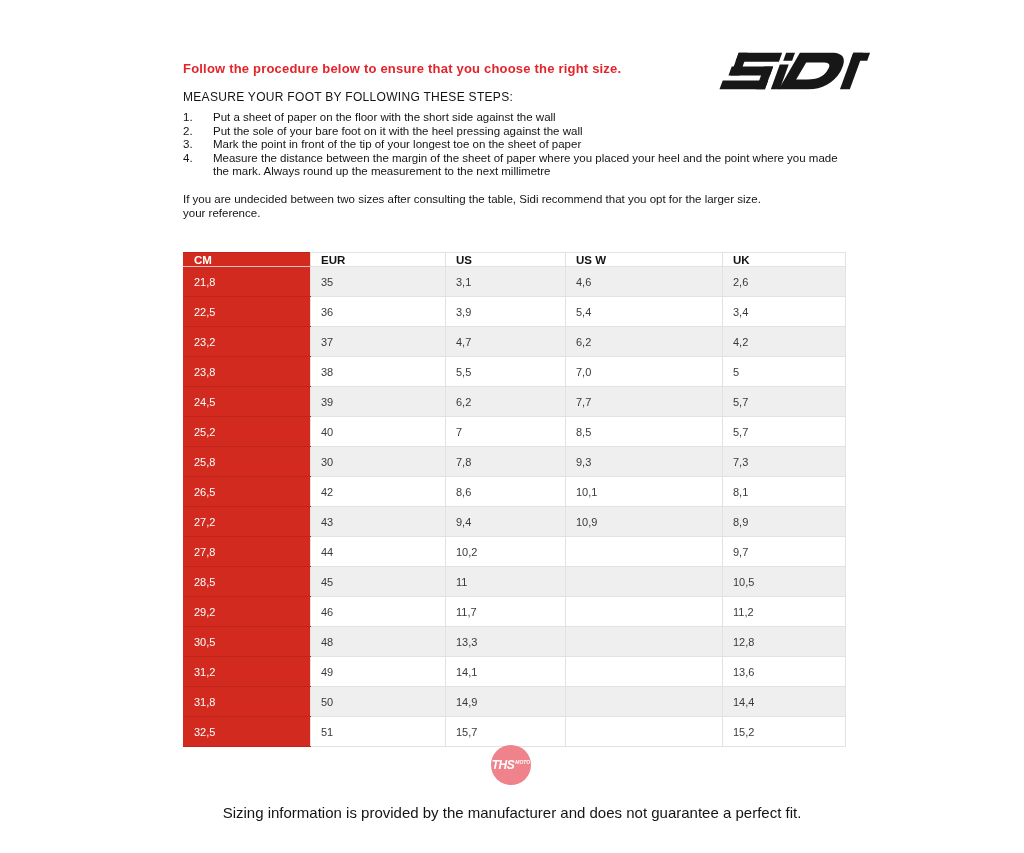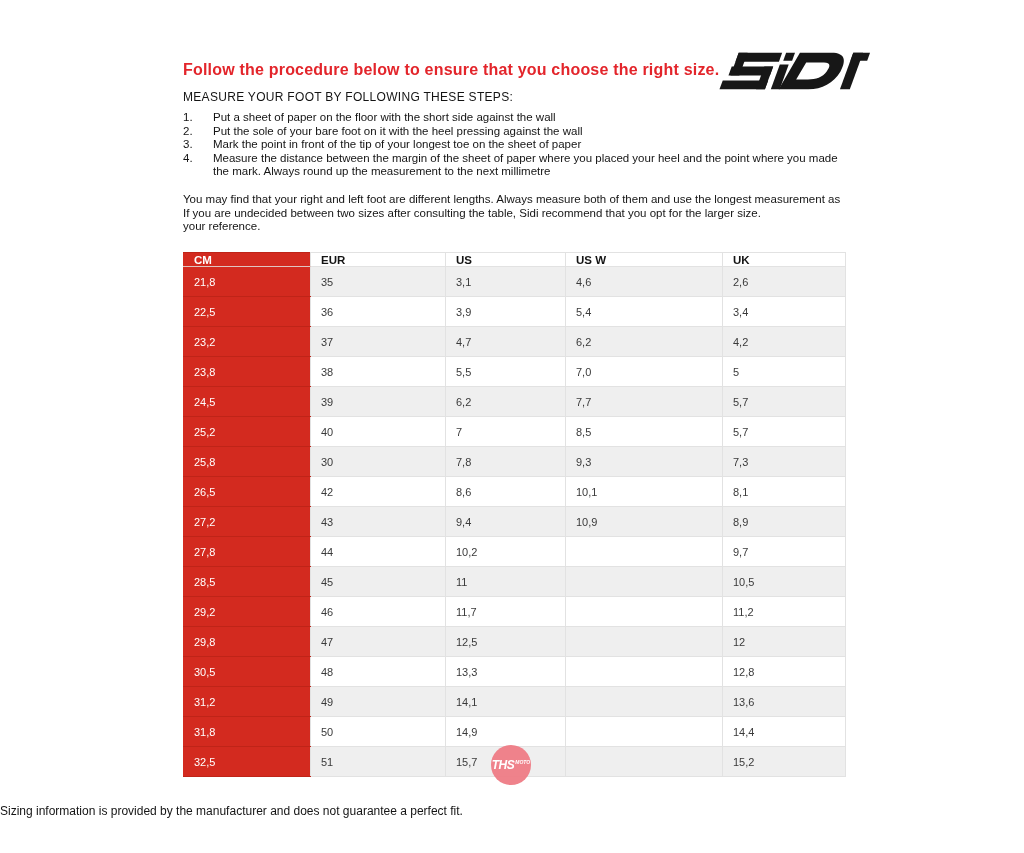--- a/index.html
+++ b/index.html
@@ -3,21 +3,21 @@
 <meta charset="utf-8">
 <style>
   * { margin:0; padding:0; box-sizing:border-box; }
   html,body { background:#ffffff; }
   .page {
     position:relative; width:1024px; height:853px; background:#ffffff;
     font-family:"Liberation Sans","DejaVu Sans",sans-serif; color:#1a1a1a; overflow:hidden;
   }
   .intro-red {
     position:absolute; left:183px; top:61px; width:620px;
-    color:#e3252b; font-size:16px; font-weight:bold; letter-spacing:.2px;
+    color:#e3252b; font-size:13px; font-weight:bold; letter-spacing:.2px;
   }
   .logo-wrap { position:absolute; left:716px; top:49px; width:158px; height:45px; }
   .steps-heading {
     position:absolute; left:183px; top:90px; width:500px;
     font-size:12px; font-weight:normal; letter-spacing:.3px; color:#141414;
   }
   .steps-list { position:absolute; left:183px; top:111px; width:662px; list-style:none; }
   .steps-list li { display:flex; font-size:11.5px; line-height:13.5px; color:#141414; }
   .steps-list li .num { width:30px; flex:0 0 30px; }
   .steps-list li .step-text { flex:1; }
@@ -45,22 +45,22 @@
   }
   .wm-main {
     color:#ffffff; font-size:12px; font-weight:bold; font-style:italic; letter-spacing:-0.5px;
     line-height:1;
   }
   .wm-small {
     color:#ffffff; font-size:5px; font-weight:bold; font-style:italic; line-height:1;
     display:inline-block; transform:translateY(-3px); margin-left:1px;
   }
   .footer-note {
-    position:absolute; left:0; top:804px; width:1024px; 
-    font-size:12px; color:#141414;
+    position:absolute; left:0; top:804px; width:1024px; text-align:center;
+    font-size:15px; color:#141414;
   }
 </style>
 </head>
 <body>
 
 <div class="page">
 
   <div class="intro-red">Follow the procedure below to ensure that you choose the right size.</div>
 
   <div class="logo-wrap">
@@ -100,21 +100,20 @@
       <span class="num">3.</span>
       <span class="step-text">Mark the point in front of the tip of your longest toe on the sheet of paper</span>
     </li>
     <li>
       <span class="num">4.</span>
       <span class="step-text">Measure the distance between the margin of the sheet of paper where you placed your heel and the point where you made the mark. Always round up the measurement to the next millimetre</span>
     </li>
   </ol>
 
   <div class="notes">
-    <div>You may find that your right and left foot are different lengths. Always measure both of them and use the longest measurement as</div>
     <div>If you are undecided between two sizes after consulting the table, Sidi recommend that you opt for the larger size.</div>
     <div>your reference.</div>
   </div>
 
   <table class="size-table">
     <colgroup>
       <col style="width:127px">
         <col style="width:135px">
         <col style="width:120px">
       <col style="width:157px">
@@ -208,27 +207,20 @@
           <td>10,5</td>
         </tr>
         <tr>
           <td class="cm-cell">29,2</td>
           <td>46</td>
           <td>11,7</td>
           <td></td>
           <td>11,2</td>
         </tr>
         <tr>
-          <td class="cm-cell">29,8</td>
-          <td>47</td>
-          <td>12,5</td>
-          <td></td>
-          <td>12</td>
-        </tr>
-        <tr>
           <td class="cm-cell">30,5</td>
           <td>48</td>
           <td>13,3</td>
           <td></td>
           <td>12,8</td>
         </tr>
         <tr>
           <td class="cm-cell">31,2</td>
           <td>49</td>
           <td>14,1</td>

